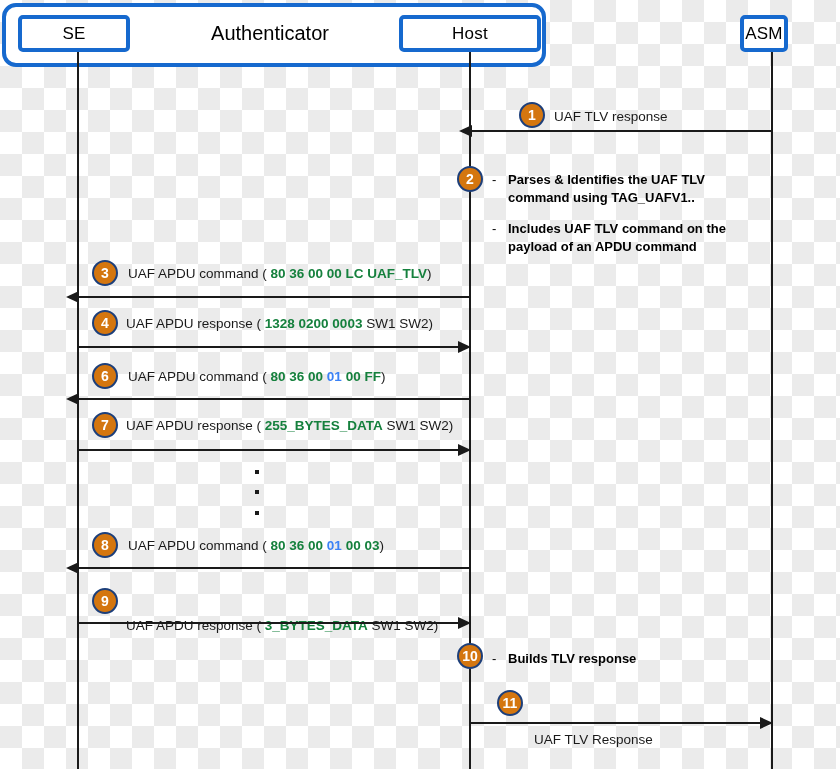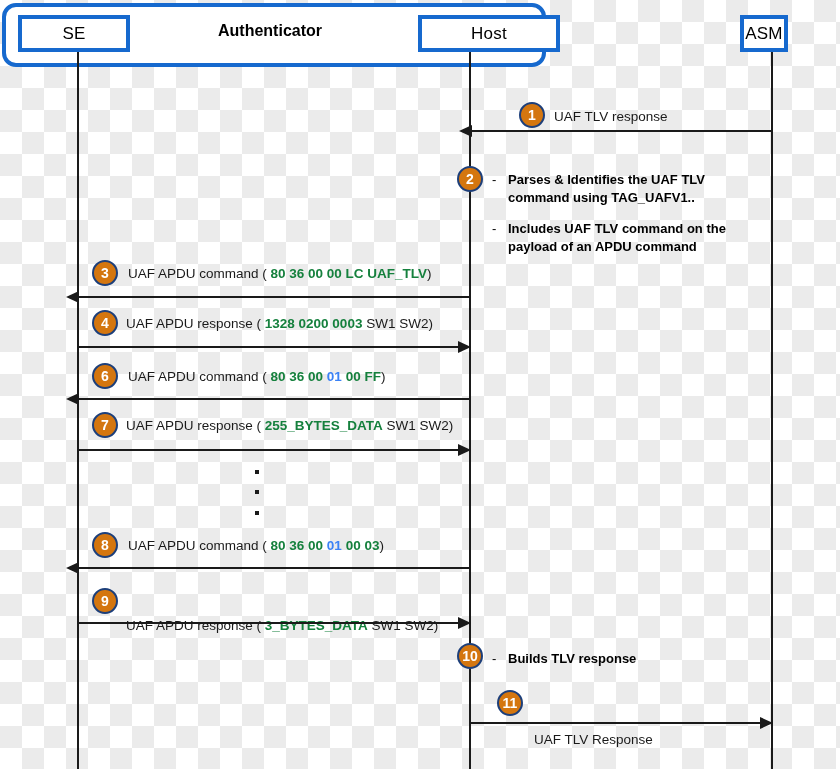--- a/index.html
+++ b/index.html
@@ -33,41 +33,41 @@
     height: 64px;
     box-sizing: border-box;
     border: 4px solid #1669ce;
     border-radius: 14px;
     background: #ffffff;
   }
   .participant-box {
     position: absolute;
     box-sizing: border-box;
     border: 4px solid #1669ce;
-    border-radius: 0;
+    border-radius: 5px;
     background: #ffffff;
     display: flex;
     align-items: center;
     justify-content: center;
     font-size: 17px;
     color: #000000;
     letter-spacing: 0.2px;
   }
   .box-se   { left: 18px;  top: 15px; width: 112px; height: 37px; }
-  .box-host { left: 418px; top: 15px; width: 142px; height: 37px; }
+  .box-host { left: 399px; top: 15px; width: 142px; height: 37px; }
   .box-asm  { left: 740px; top: 15px; width: 48px;  height: 37px; }
 
   .authenticator-label {
     position: absolute;
     left: 150px;
     top: 22px;
     width: 240px;
     text-align: center;
-    font-size: 16px;
-    font-weight: bold;
+    font-size: 20px;
+    font-weight: normal;
     color: #000000;
   }
 
   
   .lifeline {
     position: absolute;
     width: 2px;
     background: #1a1a1a;
   }
   .lifeline-se   { left: 77px;  top: 52px; height: 717px; }

